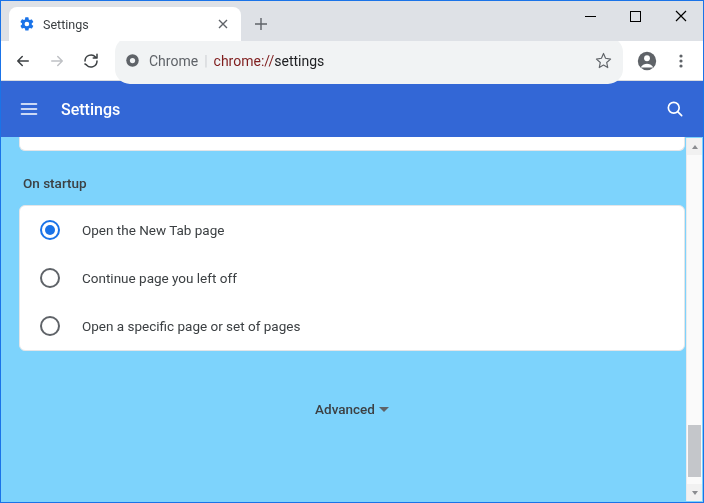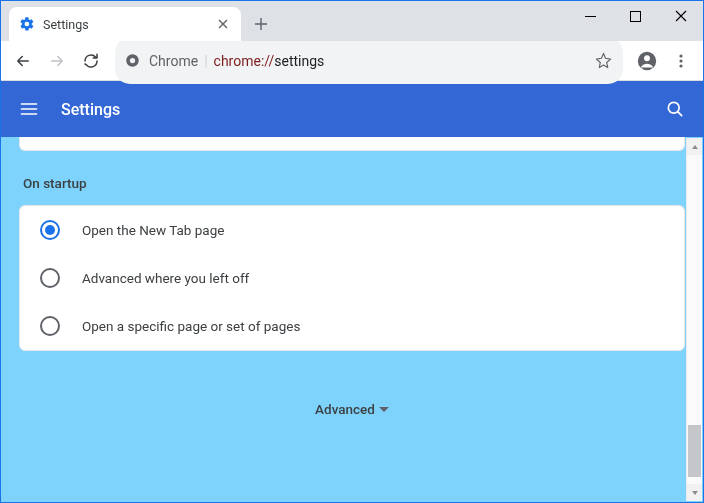--- a/index.html
+++ b/index.html
@@ -262,21 +262,21 @@
 
     <div class="card">
       <div class="radio-row selected">
         <span class="radio-outer">
             <span class="radio-inner"></span>
           </span>
         <span class="radio-label">Open the New Tab page</span>
       </div>
       <div class="radio-row">
         <span class="radio-outer"></span>
-        <span class="radio-label">Advanced where you left off</span>
+        <span class="radio-label">Continue page you left off</span>
       </div>
       <div class="radio-row">
         <span class="radio-outer"></span>
         <span class="radio-label">Open a specific page or set of pages</span>
       </div>
     </div>
 
     <div class="advanced">
       <span>Advanced</span>
       <span class="triangle-down"></span>

